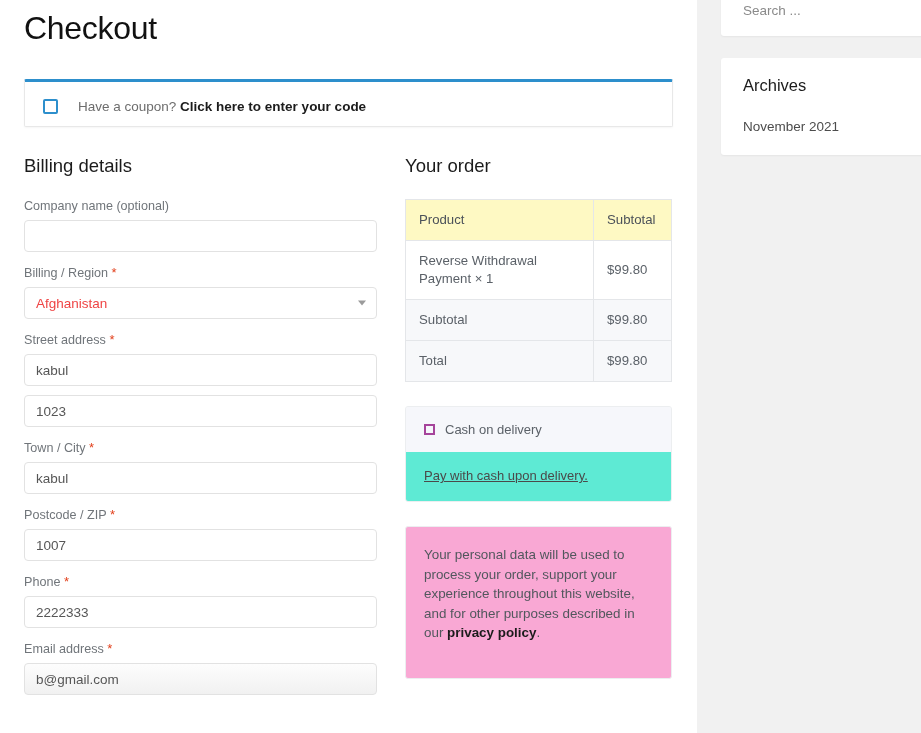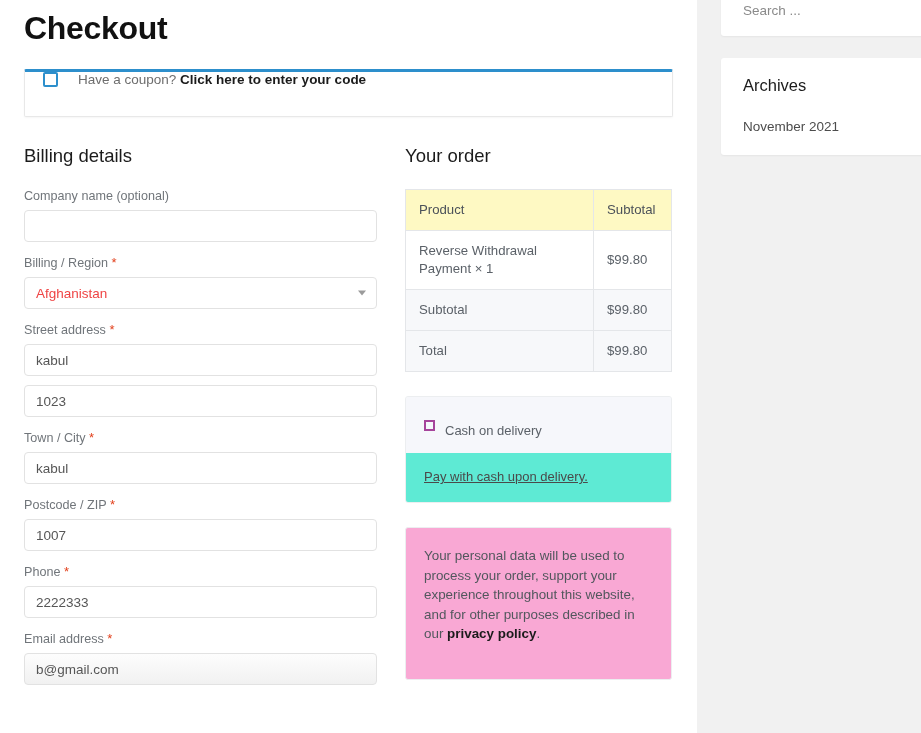--- a/index.html
+++ b/index.html
@@ -16,35 +16,35 @@
   
   .content-col {
     position: absolute; left: 0; top: 0;
     width: 697px; height: 733px;
     background: #ffffff;
     padding: 0 24px;
   }
 
   .page-title {
     margin: 0; padding-top: 6px;
-    font-size: 32px; font-weight: 700;
+    font-size: 32px; font-weight: 400;
     color: #111111; letter-spacing: -0.3px;
     line-height: 44px;
   }
 
   
   .coupon-notice {
-    margin-top: 19px;
+    margin-top: 29px;
     background: #ffffff;
     border: 1px solid #e8e8e8;
     border-top: 3px solid #2d8fcc;
     border-radius: 2px;
     height: 48px;
-    display: flex; align-items: flex-start;
-    padding: 0 18px;
+    display: flex; align-items: flex-end;
+    padding: 12px 18px;
     box-shadow: 0 1px 2px rgba(0,0,0,.04);
   }
   .coupon-icon {
     width: 15px; height: 15px;
     border: 2px solid #2d8fcc;
     border-radius: 2px;
     margin-right: 20px;
     flex: 0 0 auto;
   }
   .coupon-text { font-size: 13.5px; color: #6d6d6d; }
@@ -142,21 +142,21 @@
     background: #f6f7fb;
     padding: 15px 18px;
     display: flex; align-items: center;
   }
   .radio-sq {
     width: 11px; height: 11px;
     border: 2px solid #a6449b;
     margin-right: 10px;
     flex: 0 0 auto;
   }
-  .payment-label { font-size: 13px; color: #5b6168; margin-top: 11px; }
+  .payment-label { font-size: 13px; color: #5b6168; }
   .payment-desc {
     background: #5eead4;
     padding: 16px 18px 18px 18px;
     font-size: 13px; color: #4a4a4a; text-decoration: underline;
   }
 
   
   .privacy-box {
     margin-top: 24px;
     background: #f9a8d4;

